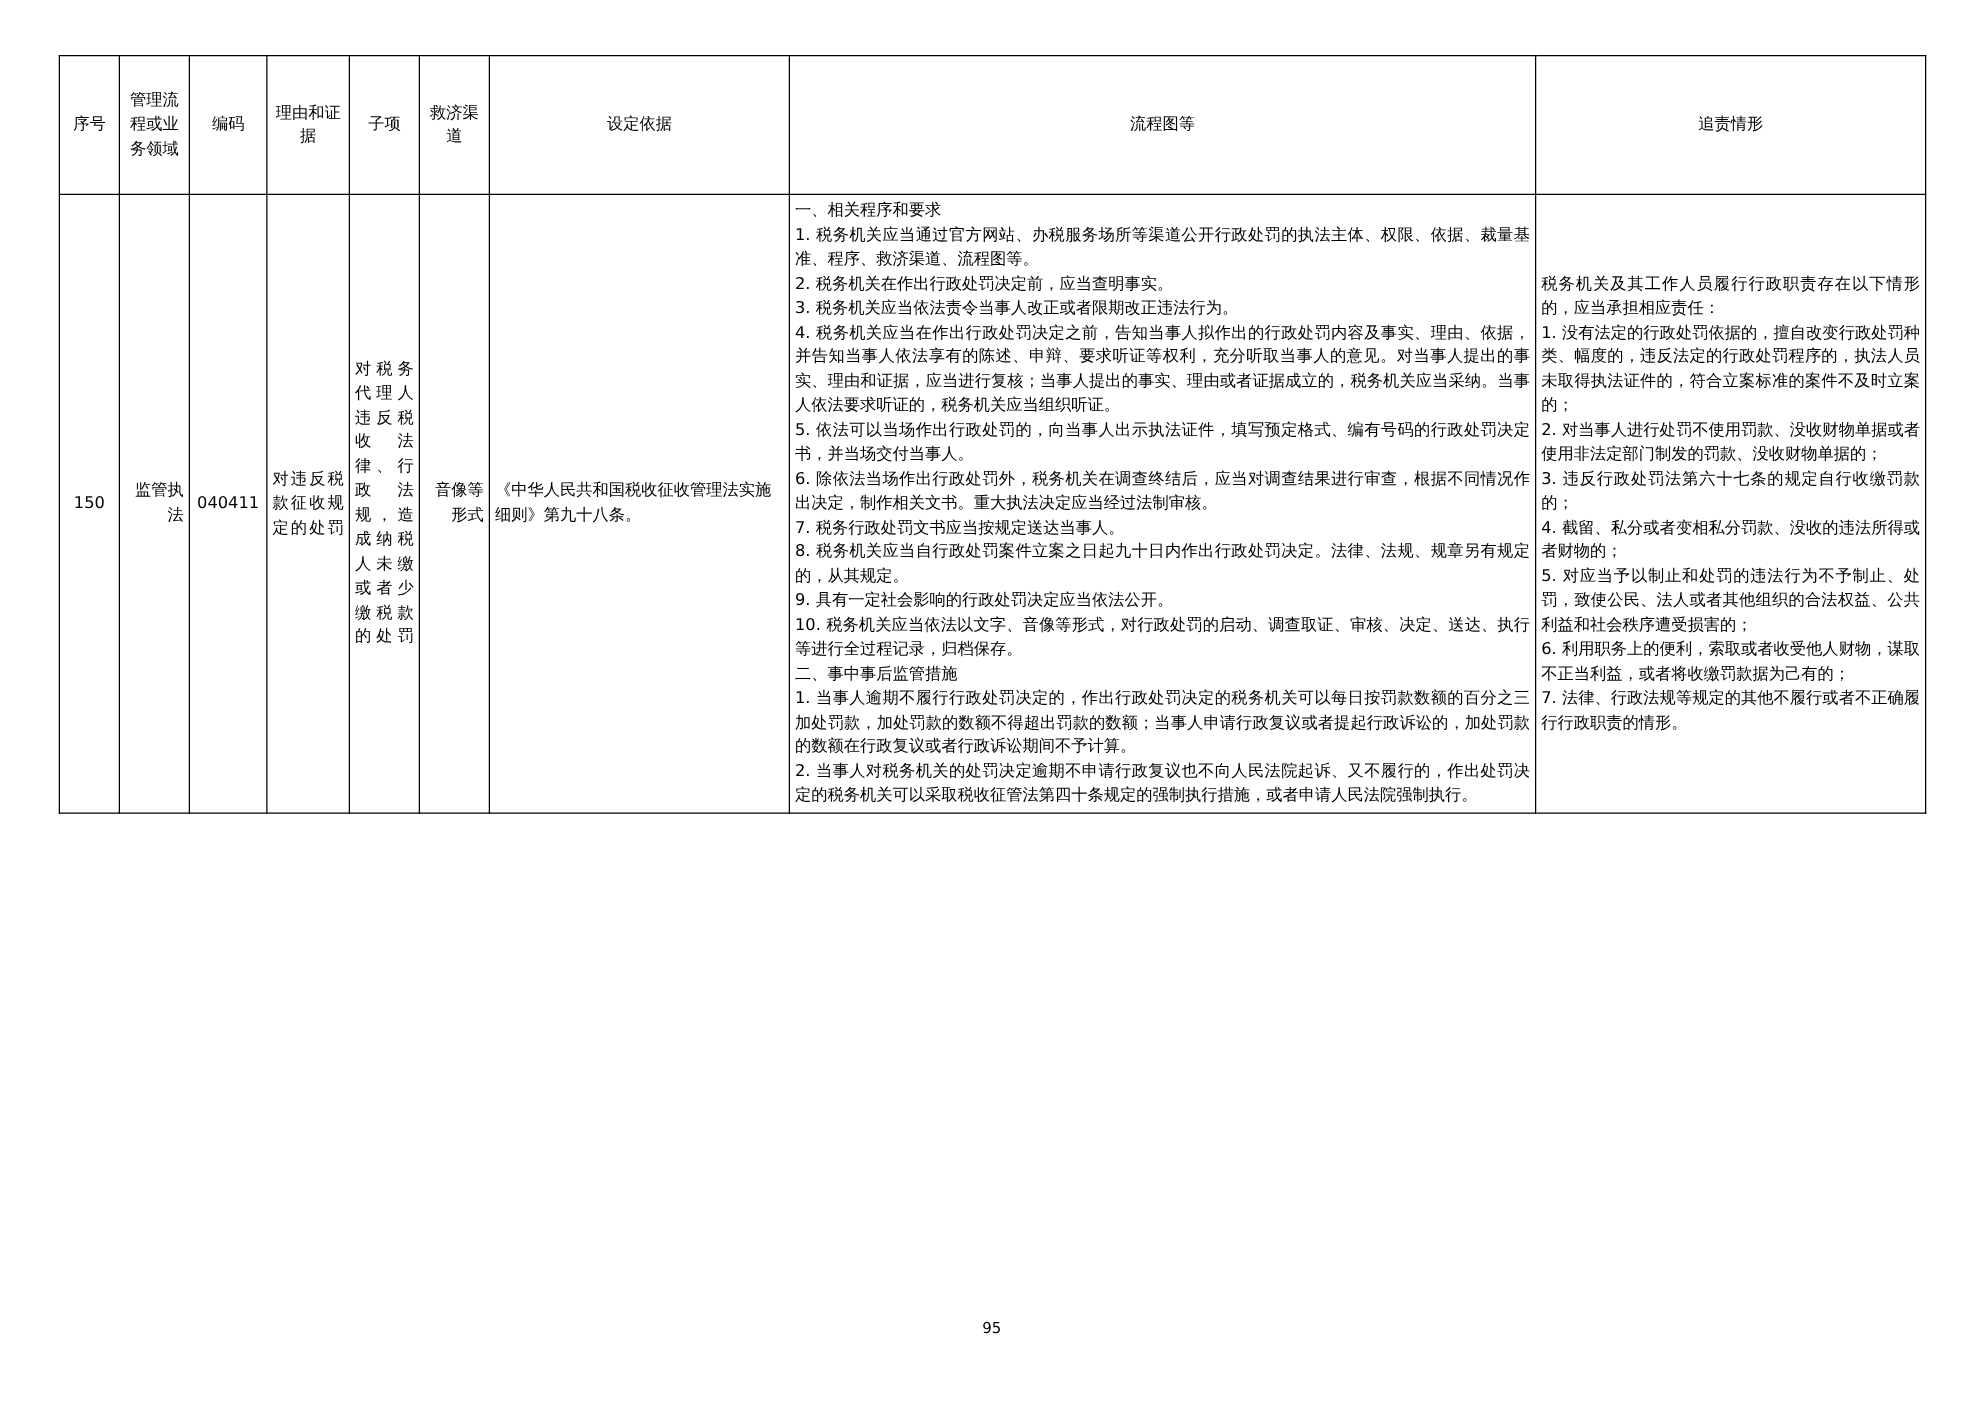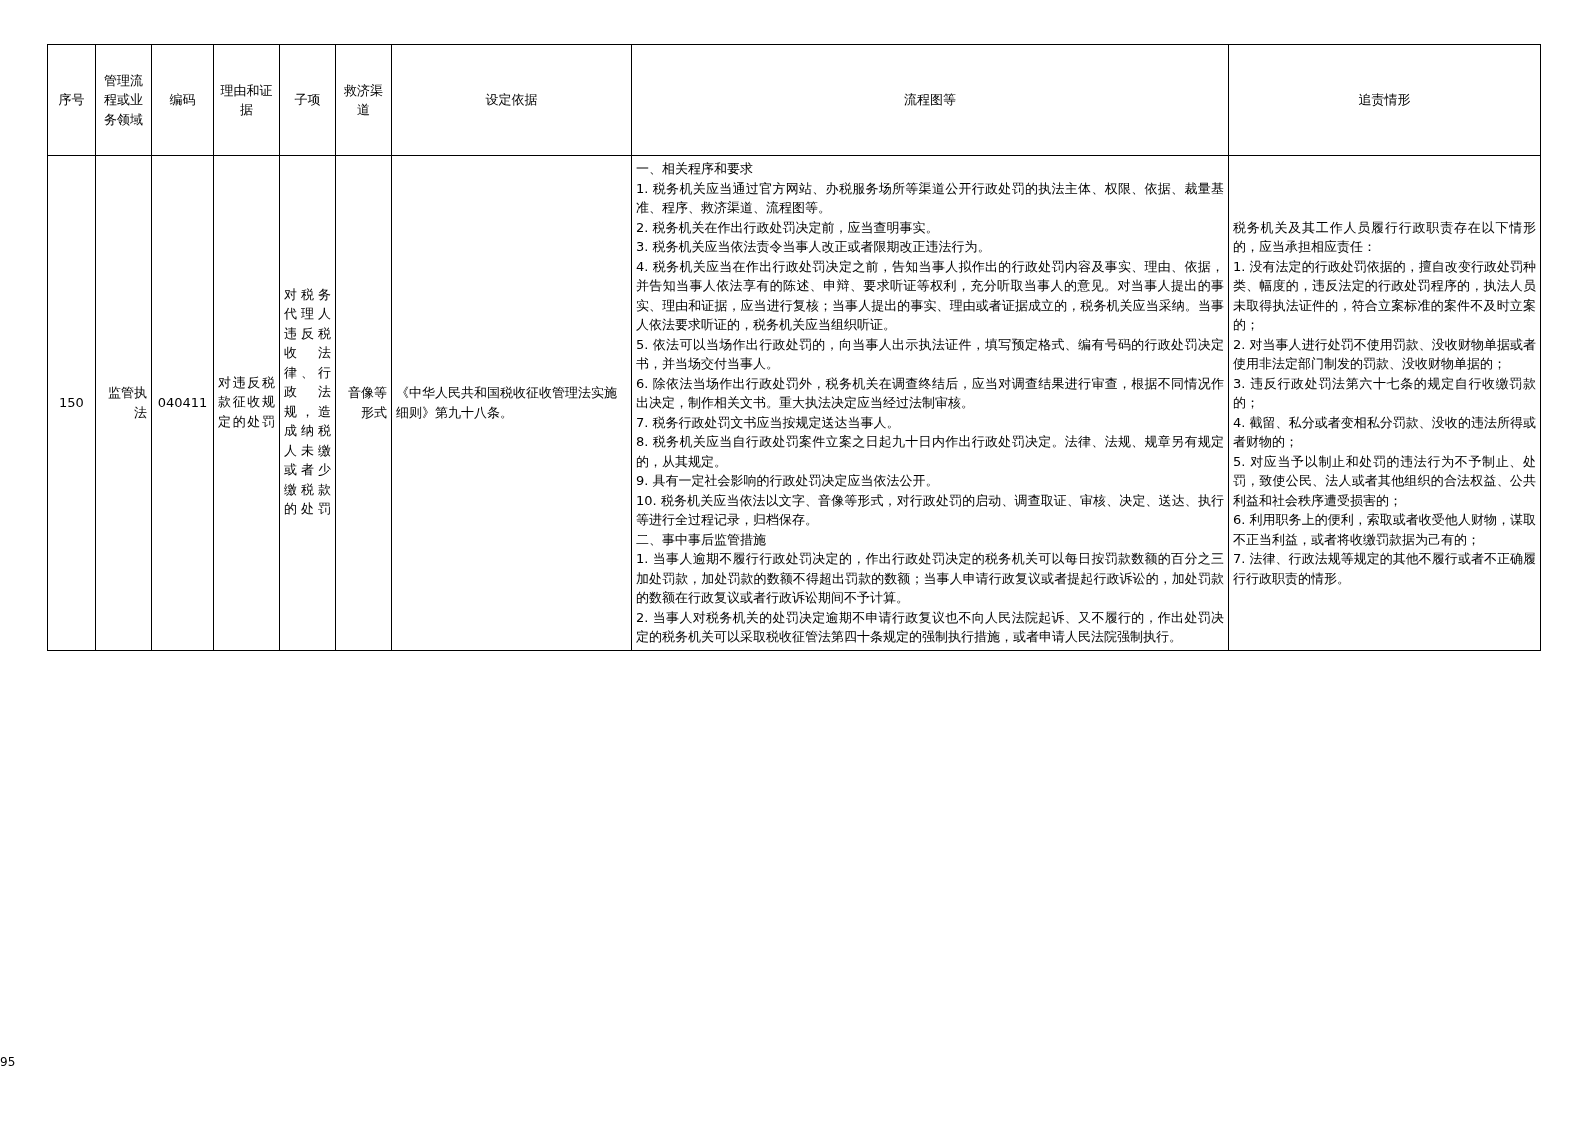--- a/index.html
+++ b/index.html
@@ -62,21 +62,20 @@
     vertical-align: top;
   }
   
   .narrow {
     text-align: justify;
     text-align-last: justify;
     font-size: 13px;
     line-height: 1.75;
     padding-left: 6px;
     padding-right: 6px;
-    font-family: Liberation Mono, monospace;
   }
   .narrow-nojust {
     text-align: right;
     font-size: 13px;
     line-height: 1.75;
   }
   .body-text {
     font-size: 13.3px;
     line-height: 1.58;
     text-align: justify;
@@ -92,20 +91,21 @@
   .basis-text {
     font-size: 13.3px;
     line-height: 1.6;
     text-align: left;
   }
   .page-number {
     position: absolute;
     left: 0;
     right: 0;
     top: 1055px;
+    text-align: center;
     font-size: 12px;
     color: #000;
   }
 </style>
 </head>
 <body>
 
 <div class="page">
 
   <table class="doc-table">

